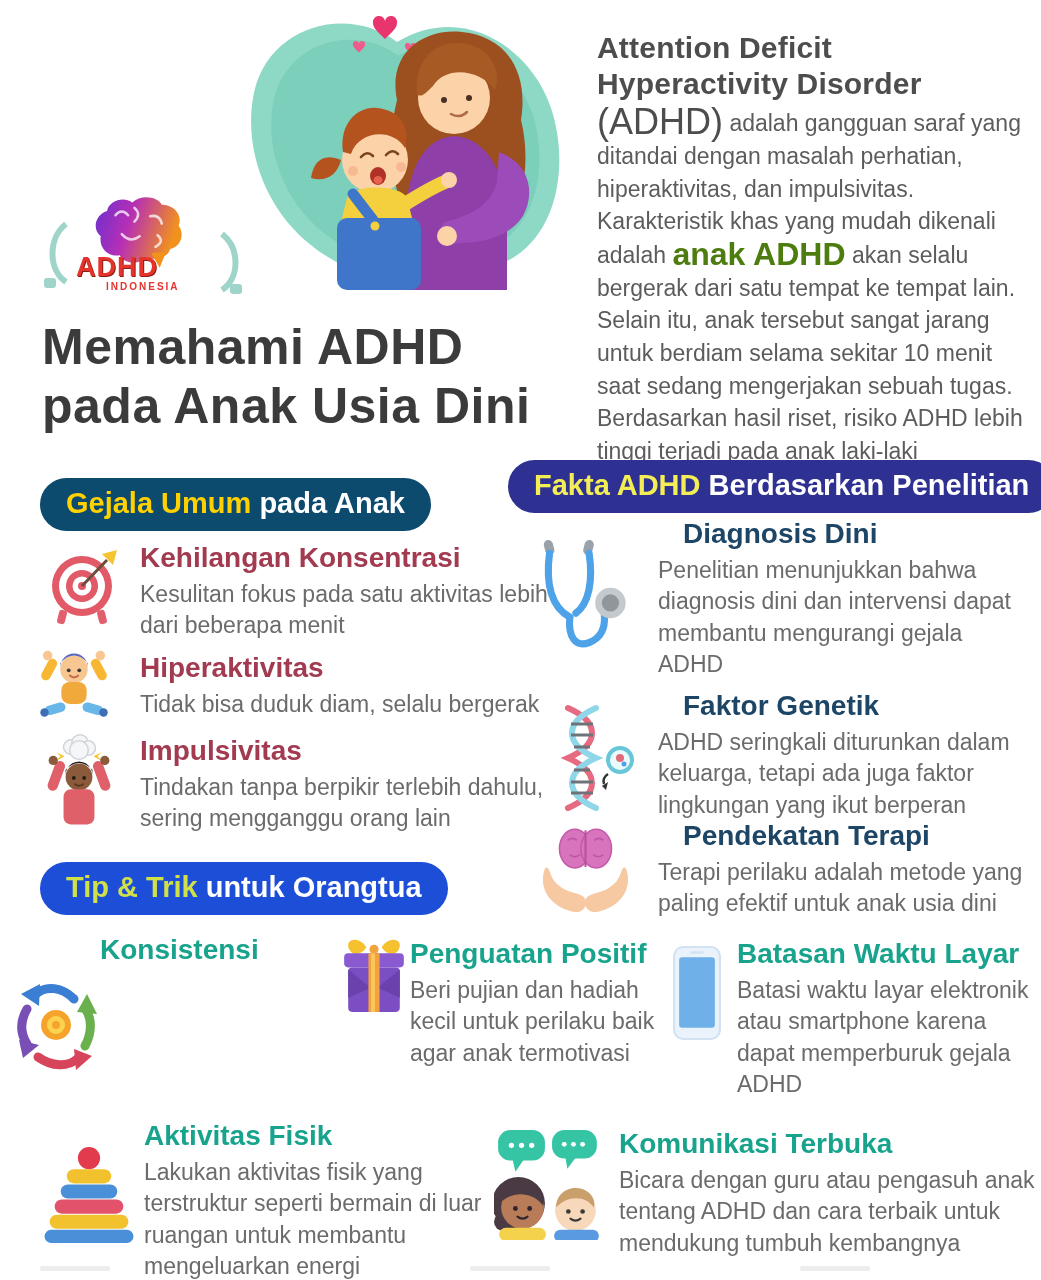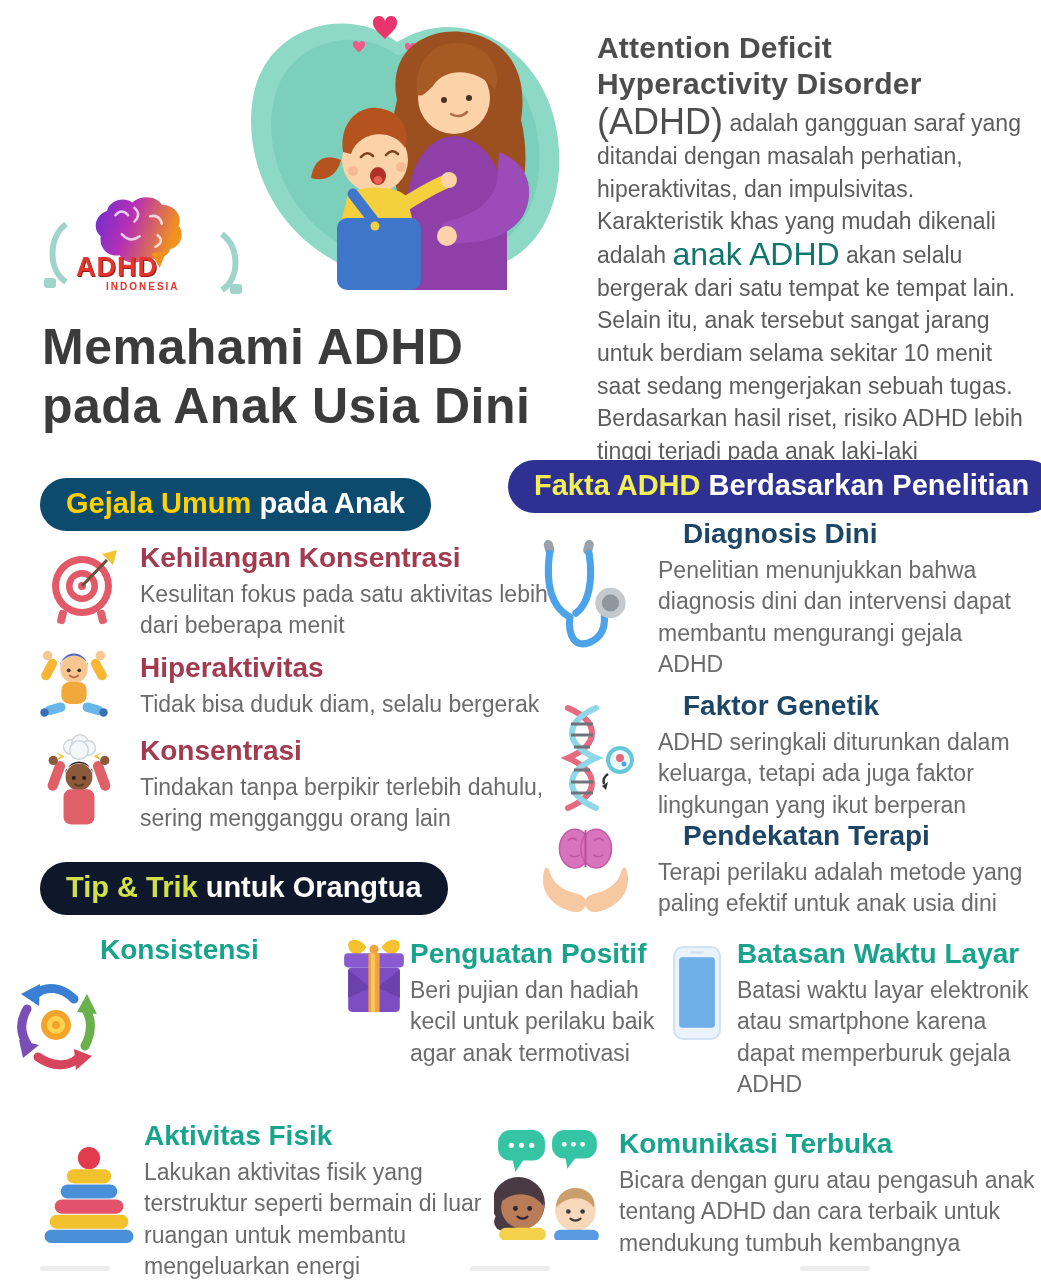--- a/index.html
+++ b/index.html
@@ -8,30 +8,30 @@
   .abs{position:absolute;}
 
   
   .logo-title{font-size:27px;font-weight:bold;color:#e5342c;letter-spacing:1px;text-shadow:1px 1px 0 #8c1d14;}
   .logo-sub{font-size:10px;font-weight:bold;color:#e5342c;letter-spacing:2px;}
 
   
   .intro{width:436px;color:#5c5c5c;font-size:23px;line-height:1.42;}
   .intro .hd{font-size:30px;line-height:1.2;font-weight:bold;color:#4d4d4d;letter-spacing:.2px;}
   .intro .acr{font-size:36px;font-weight:normal;color:#4d4d4d;vertical-align:-3px;line-height:1;}
-  .intro .emph{font-size:32px;font-weight:normal;color:#0f766e;vertical-align:-2px;line-height:1;}
+  .intro .emph{font-size:32px;font-weight:bold;color:#4d7c0f;vertical-align:-2px;line-height:1;}
 
   
   .page-title{font-size:50px;font-weight:800;color:#3b3b3b;line-height:1.18;letter-spacing:.5px;}
 
   
   .badge{display:inline-block;border-radius:32px;padding:9px 26px 11px;font-size:29px;font-weight:bold;white-space:nowrap;}
   .badge-red{background:#0c4a6e;}
   .badge-blue{background:#2e3192;}
-  .badge-teal{background:#0f172a;}
+  .badge-teal{background:#1d4ed8;}
   .badge .hl-red{color:#ffd100;}
   .badge .hl-blue{color:#f3ee55;}
   .badge .hl-teal{color:#cfe049;}
   .badge .rest{color:#ffffff;}
 
   
   .item-title{font-size:28px;font-weight:bold;margin:0;}
   .c-sym{color:#a23a50;}
   .c-fact{color:#1d4566;margin-left:25px;}
   .c-tip{color:#18a38c;}
@@ -187,21 +187,21 @@
     <circle cx="7" cy="26" r="4.5" fill="#8a5a3b"></circle>
       <circle cx="57" cy="26" r="4.5" fill="#8a5a3b"></circle>
     <circle cx="32" cy="42" r="13" fill="#8a5a3b"></circle>
     <path d="M19,40 a13,13 0 0 1 26,0 l0,-5 q-13,-13 -26,0 Z" fill="#2a2024"></path>
     <circle cx="27" cy="43" r="1.8" fill="#241a14"></circle>
       <circle cx="37" cy="43" r="1.8" fill="#241a14"></circle>
     <path d="M28,49 q4,3 8,0" stroke="#5a3823" stroke-width="1.8" fill="none" stroke-linecap="round"></path>
     <rect x="17" y="54" width="30" height="34" rx="7" fill="#e0606a"></rect>
   </svg>
   <div class="abs" style="left:140px;top:735px;width:452px;">
-    <p class="item-title c-sym">Konsentrasi</p>
+    <p class="item-title c-sym">Impulsivitas</p>
     <p class="item-desc">Tindakan tanpa berpikir terlebih dahulu, sering mengganggu orang lain</p>
   </div>
 
   <div class="abs badge badge-blue" style="left:508px;top:460px;">
     <span class="hl-blue">Fakta ADHD</span>
     <span class="rest">Berdasarkan Penelitian</span>
   </div>
 
   <svg class="abs" style="left:531px;top:538px;" width="102" height="132" viewBox="0 0 100 130">
     <rect x="13" y="2" width="9" height="15" rx="4.5" fill="#9aa1a8" transform="rotate(-14 17 9)"></rect>

